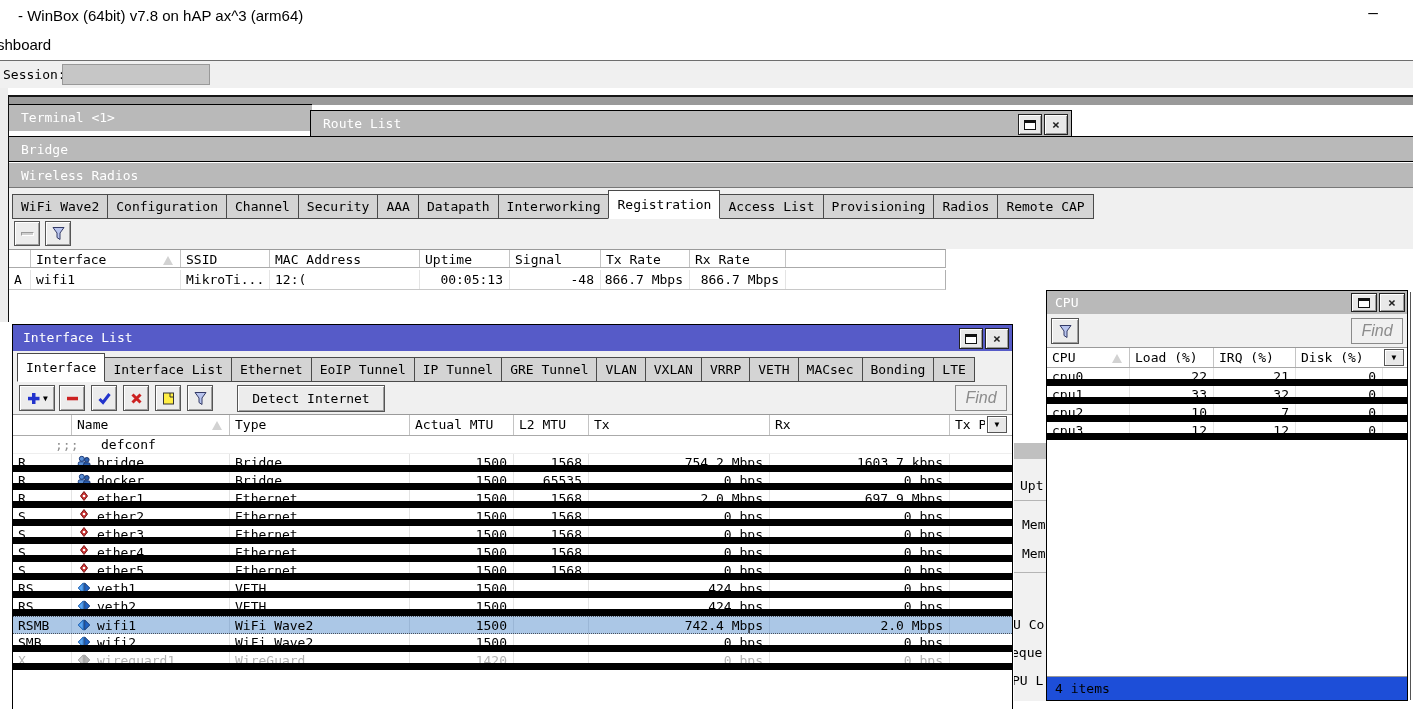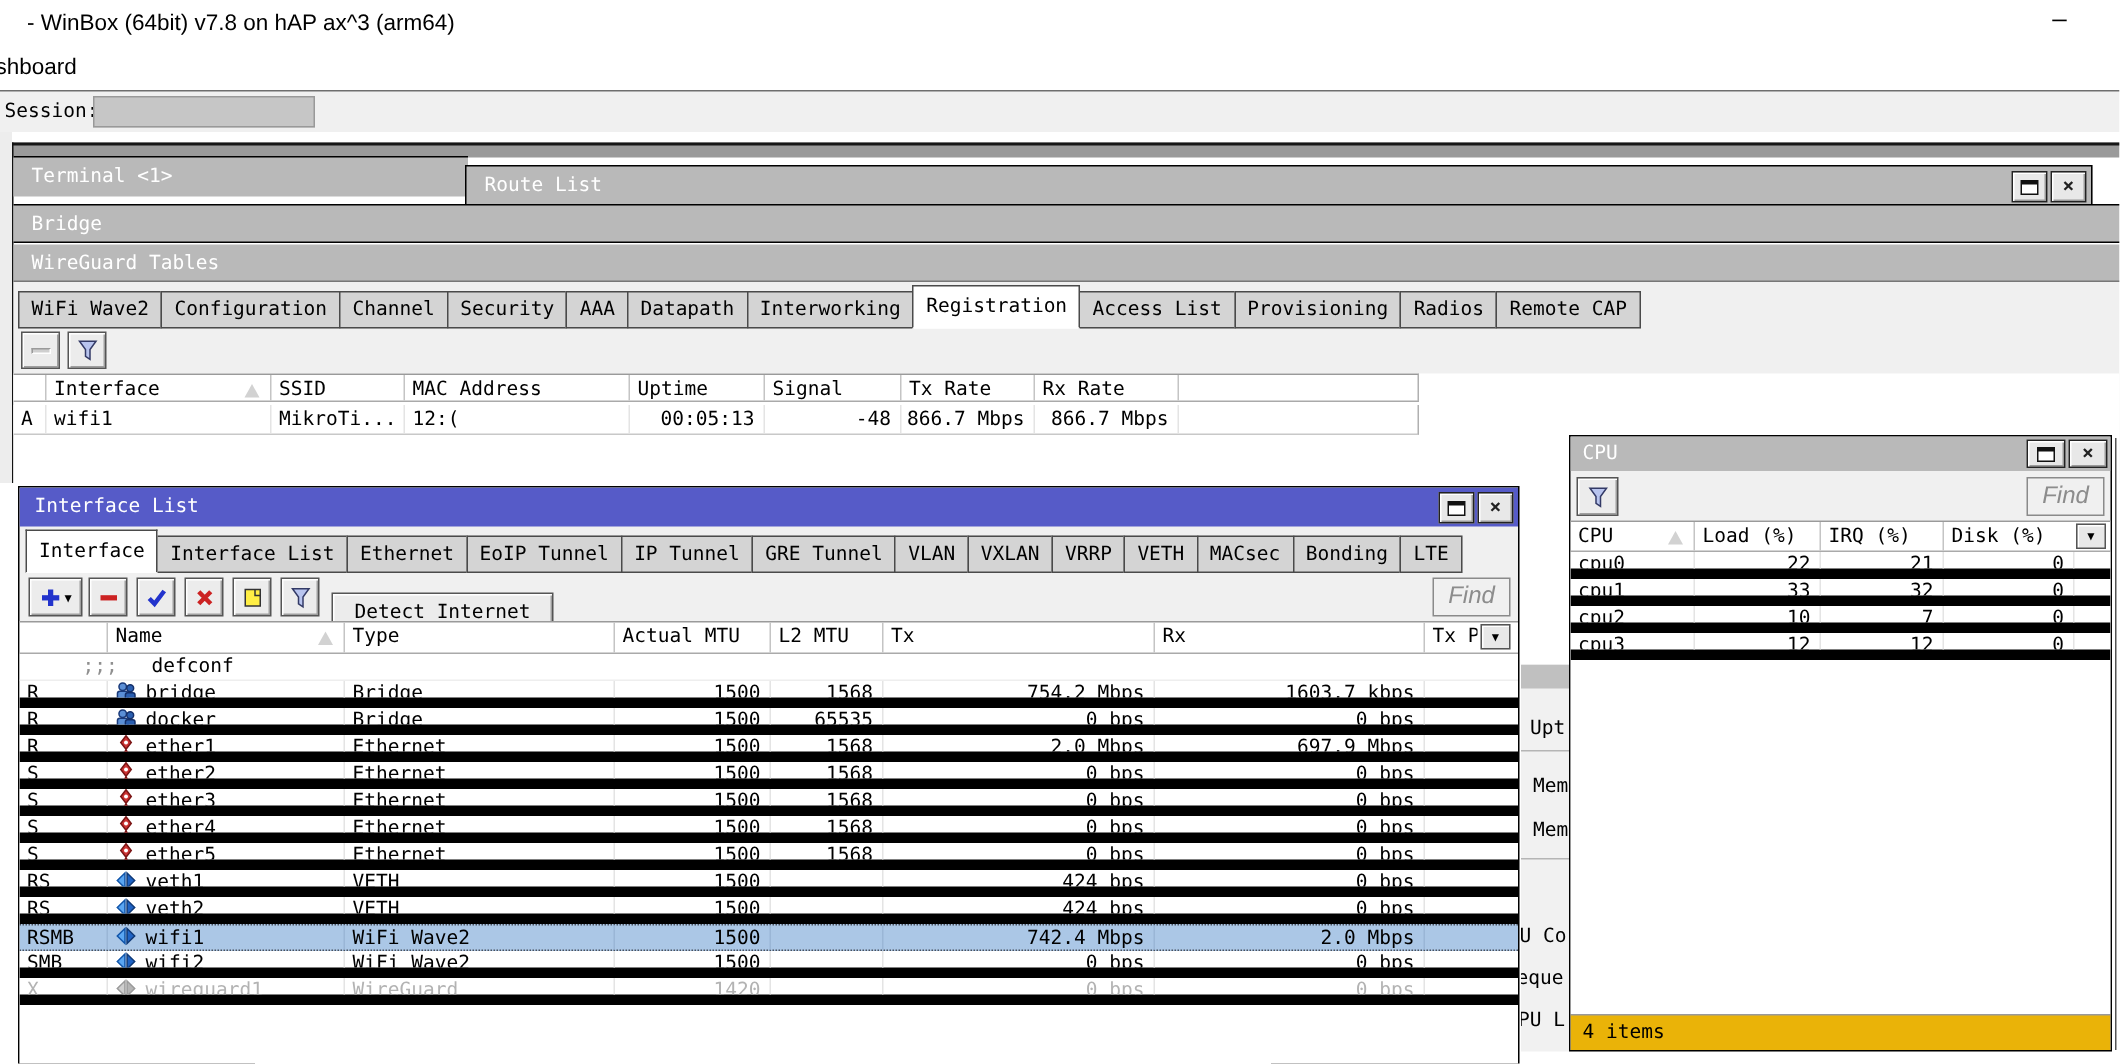--- a/index.html
+++ b/index.html
@@ -21,21 +21,21 @@
   
   #left-strip { left:0; top:88px; width:8px; height:234px; background:#ededed; }
   #mdi-topbar { left:8px; top:95px; width:1405px; height:10px; background:#9a9a9a; border-top:2px solid #161616; }
   #mdi-leftline { left:8px; top:95px; width:1px; height:227px; background:#111; }
 
   .cap-gray { background:#b9b9b9; color:#fff; }
   .cap-blue { background:#565bc8; color:#fff; }
   .cap-text { padding-left:12px; line-height:25px; white-space:nowrap; }
 
   #terminal-bar { left:9px; top:104px; width:303px; height:27px; background:#b9b9b9; border-top:1px solid #000; color:#fff; }
-  #route-win { left:310px; top:110px; width:1085px; height:28px; background:#b9b9b9; border:1px solid #000; color:#fff; }
+  #route-win { left:310px; top:110px; width:762px; height:28px; background:#b9b9b9; border:1px solid #000; color:#fff; }
   #bridge-bar { left:9px; top:136px; width:1404px; height:26px; background:#b9b9b9; border-top:1px solid #000; border-bottom:1px solid #000; color:#fff; }
   #wireless-bar { left:9px; top:163px; width:1404px; height:25px; background:#b9b9b9; border-bottom:1px solid #777; color:#fff; }
   #wireless-content { left:9px; top:188px; width:1404px; height:134px; background:#f0f0f0; }
 
   .win-btns { position:absolute; top:3px; right:3px; display:flex; gap:2px; }
   .cap-btn { width:24px; height:21px; background:#e8e8e8; border:1px solid #222;
              box-shadow: inset 1px 1px 0 #fff, inset -1px -1px 0 #9a9a9a;
              display:flex; align-items:center; justify-content:center; font-weight:bold; color:#222; font-size:13px; }
   .max-glyph { width:12px; height:10px; border:1px solid #111; border-top:3px solid #111; background:#fff; }
 
@@ -83,21 +83,21 @@
   .comment-row { position:relative; height:18px; line-height:17px; border-bottom:1px solid #eee; background:#fff; }
   .comment-marker { position:absolute; left:42px; color:#8f8f8f; }
   .comment-text { position:absolute; left:88px; }
 
   
   #cpu-win { left:1046px; top:290px; width:362px; height:411px; border:1px solid #000; background:#f0f0f0; overflow:hidden; }
   #cpu-cap { left:0; top:0; width:100%; height:23px; line-height:23px; padding-left:8px; }
   #cpu-toolbar { left:0; top:23px; width:100%; height:33px; }
   #cpu-head { left:0; top:56px; width:360px; height:21px; }
   #cpu-body { position:absolute; left:0; top:77px; width:360px; bottom:24px; background:#fff; }
-  #cpu-status { position:absolute; left:0; bottom:0; width:100%; height:24px; background:#eab308; border-top:1px solid #999; line-height:23px; padding-left:8px; }
+  #cpu-status { position:absolute; left:0; bottom:0; width:100%; height:24px; background:#1d4ed8; border-top:1px solid #999; line-height:23px; padding-left:8px; }
 
   
   #res-frag { left:1014px; top:443px; width:32px; height:258px; background:#f1f1f1; overflow:hidden; }
   #res-frag .cap-chip { position:absolute; left:0; top:0; width:100%; height:16px; background:#c0c0c0; }
   #res-frag .sep { position:absolute; left:0; width:100%; height:1px; background:#b5b5b5; }
   #res-frag .rlabel { position:absolute; white-space:nowrap; }
   #edge-line { left:1410px; top:292px; width:1px; height:408px; background:#555; }
 </style>
 </head>
 <body>
@@ -127,21 +127,21 @@
       </div>
     <div class="cap-btn">×</div>
   </div>
 </div>
 
 <div class="abs" id="bridge-bar">
   <div class="cap-text">Bridge</div>
 </div>
 
 <div class="abs" id="wireless-bar">
-  <div class="cap-text">WireGuard Tables</div>
+  <div class="cap-text">Wireless Radios</div>
 </div>
 
 <div class="abs" id="wireless-content">
   <div class="tabs" id="wtabs" style="left:3px; top:1px; height:30px;">
       <span class="tab">WiFi Wave2</span>
       <span class="tab">Configuration</span>
       <span class="tab">Channel</span>
       <span class="tab">Security</span>
       <span class="tab">AAA</span>
       <span class="tab">Datapath</span>
@@ -244,21 +244,21 @@
       <svg width="15" height="15" viewBox="0 0 15 15">
           <rect x="2.5" y="2" width="10" height="11" fill="#ffee44" stroke="#333"></rect>
           <path d="M9 2 V6 H12.5" fill="none" stroke="#333"></path>
         </svg>
     </div>
     <div class="tbtn" style="left:174px; top:3px; width:26px; height:26px;">
       <svg width="15" height="15" viewBox="0 0 15 15">
           <path d="M2 1.5 H13 L9 7 V13.5 L6 11.5 V7 Z" fill="#b8c4ee" stroke="#333a66"></path>
         </svg>
     </div>
-    <div class="push-btn" style="left:208px; top:3px; width:148px; height:27px;margin-top:10px;">Detect Internet</div>
+    <div class="push-btn" style="left:224px; top:3px; width:148px; height:27px;">Detect Internet</div>
     <div class="find-btn" style="right:5px; top:3px; width:52px; height:26px;">Find</div>
   </div>
 
   <div class="thead abs" id="iface-head">
     <div class="hc" style="width:58px;"></div>
     <div class="hc" style="width:158px;"><span>Name</span><span class="sort-asc"></span></div>
     <div class="hc" style="width:180px;">Type</div>
     <div class="hc" style="width:104px;">Actual MTU</div>
     <div class="hc" style="width:75px;">L2 MTU</div>
     <div class="hc" style="width:181px;">Tx</div>

